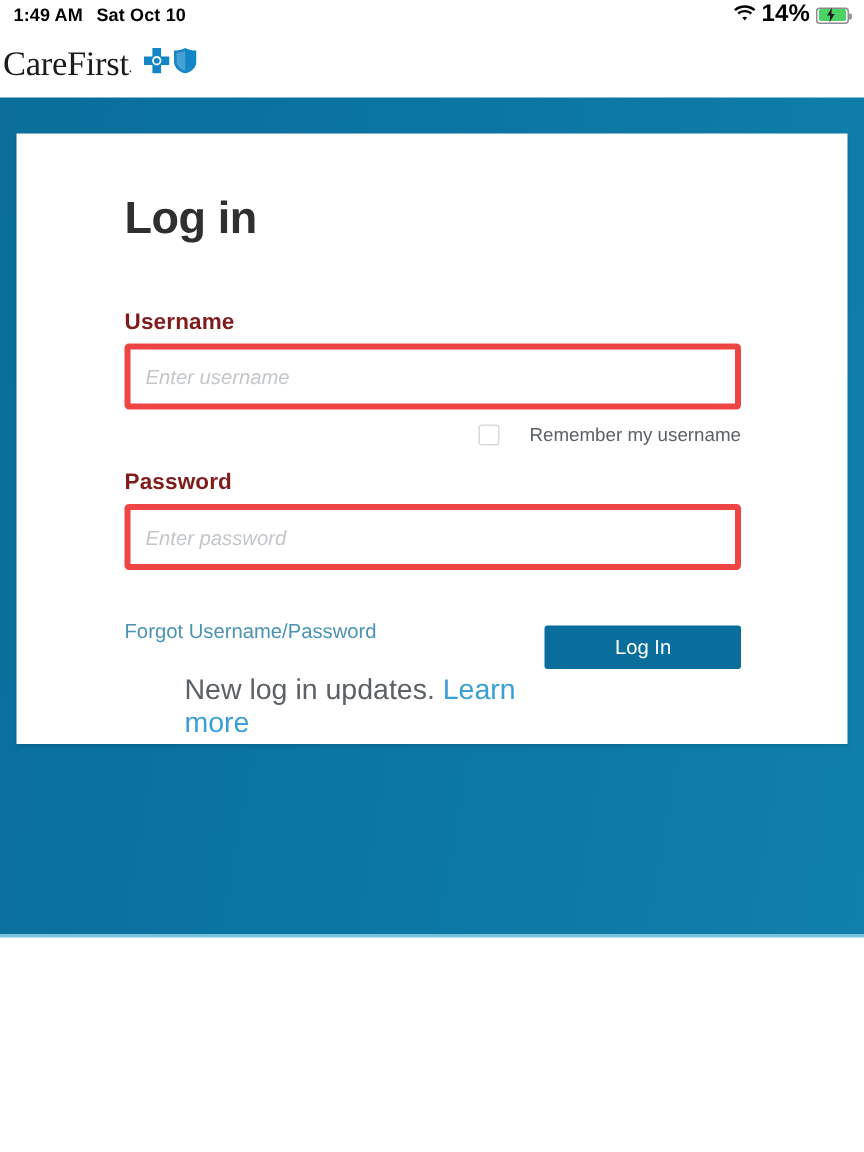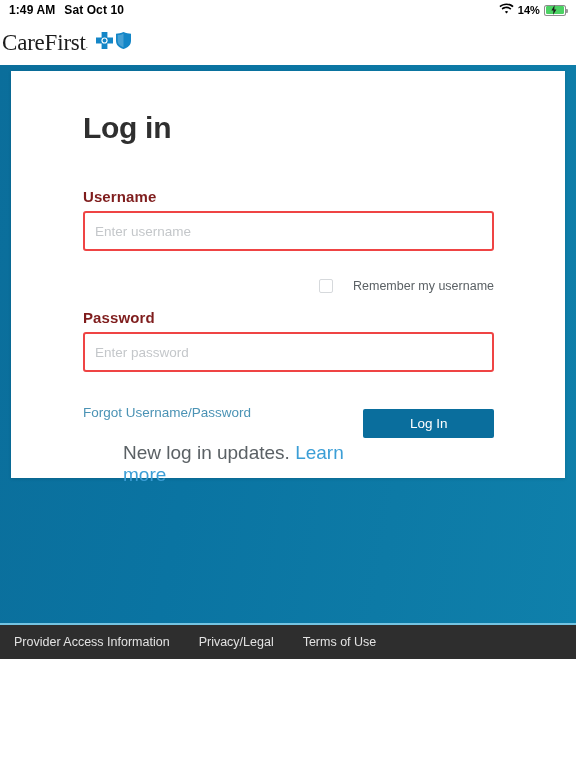--- a/index.html
+++ b/index.html
@@ -16,21 +16,21 @@
     height:20px; flex:0 0 20px;
     background:#ffffff;
     display:flex; align-items:center;
     padding:0 8px 0 9px;
     font-size:12px; font-weight:bold; color:#000;
     letter-spacing:0.1px;
   }
   .sb-left { display:flex; align-items:center; gap:9px; }
   .sb-right { margin-left:auto; display:flex; align-items:center; gap:4px; }
   .wifi-icon { display:block; }
-  .batt-pct { font-size:11px; font-weight:bold; }
+  .batt-pct { font-size:16px; font-weight:bold; }
   .batt { position:relative; width:24px; height:11px; }
   .batt-body {
     position:absolute; left:0; top:0; width:22px; height:11px;
     border:1px solid rgba(0,0,0,0.45); border-radius:2.5px; background:#fff;
   }
   .batt-fill {
     position:absolute; left:1.5px; top:1.5px; width:18.5px; height:8px;
     background:#4cd264; border-radius:1.2px;
   }
   .batt-tip {
@@ -54,21 +54,21 @@
   .logo-marks { display:flex; align-items:center; gap:3px; margin-left:2px; }
 
   
   .hero {
     flex:0 0 560px; position:relative;
     background:linear-gradient(100deg,#0b6e9b 0%,#0a74a2 38%,#0d7aa6 70%,#0f80ab 100%);
     border-bottom:2px solid #74c4e2;
   }
 
   .card {
-    position:absolute; left:11px; top:6px;
+    position:absolute; left:11px; top:24px;
     width:554px; height:407px;
     background:#ffffff;
     box-shadow:0 1px 3px rgba(0,0,0,0.13);
   }
   .card-inner { padding:42px 62px 0 72px; }
 
   .card-head { display:flex; align-items:flex-end; justify-content:space-between; }
   .title {
     font-size:30px; font-weight:bold; color:#2f2f2f;
     letter-spacing:-0.3px; line-height:1;
@@ -76,30 +76,30 @@
   .newto { font-size:13.5px; color:#6c757d; padding-bottom:3px; white-space:nowrap; }
   .newto .lnk { color:#3b9ed6; cursor:pointer; }
 
   .field-group { margin-top:45px; }
   .field-label {
     font-size:15px; color:#7f1d1d; font-weight:bold;
     display:block; margin-bottom:6px; letter-spacing:0.1px;
   }
   .txt-input {
     display:block; width:411px; height:27px;
-    border:2px solid #ef4444; border-radius:3px;
+    border:4px solid #ef4444; border-radius:3px;
     background:#fff; padding:18px 10px;
     font-family:"Liberation Sans", sans-serif;
-    font-size:13.5px; color:#333; outline:none;
+    font-size:13.5px; color:#333; outline:none;font-style:italic;
   }
   .txt-input::placeholder { color:#c4c7ca; }
 
   .remember-row {
     width:411px; display:flex; align-items:center;
-    justify-content:flex-end; gap:20px; margin-top:28px;
+    justify-content:flex-end; gap:20px; margin-top:10px;
   }
   .chk {
     width:14px; height:14px; border:1px solid #d6d9dc;
     border-radius:2px; background:#fff; cursor:pointer; flex:0 0 14px;
   }
   .remember-lbl { font-size:12.5px; color:#5b6165; }
 
   .pw-group { margin-top:16px; }
 
   .bottom-row {
@@ -215,19 +215,14 @@
           </div>
           <button class="login-btn">Log In</button>
         </div>
 
       </div>
     </div>
   </div>
 
   <div class="filler"></div>
 
-  <div class="footer">
-    <span class="footer-lnk">Provider Access Information</span>
-    <span class="footer-lnk">Privacy/Legal</span>
-    <span class="footer-lnk">Terms of Use</span>
-  </div>
 
 </div>
 
 </body></html>

